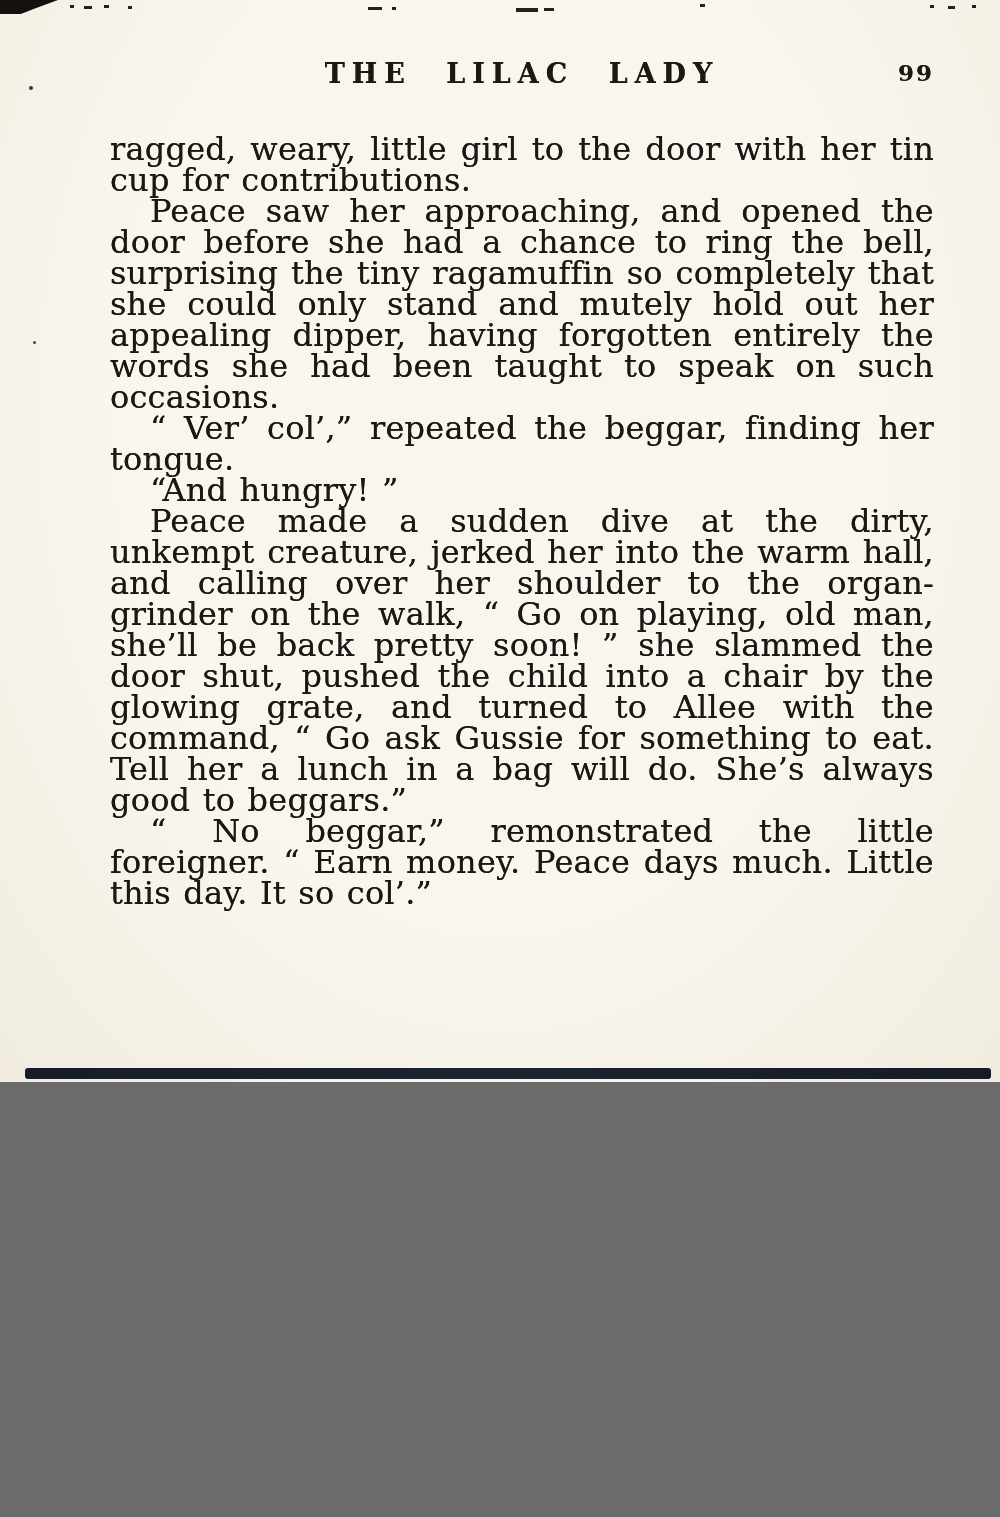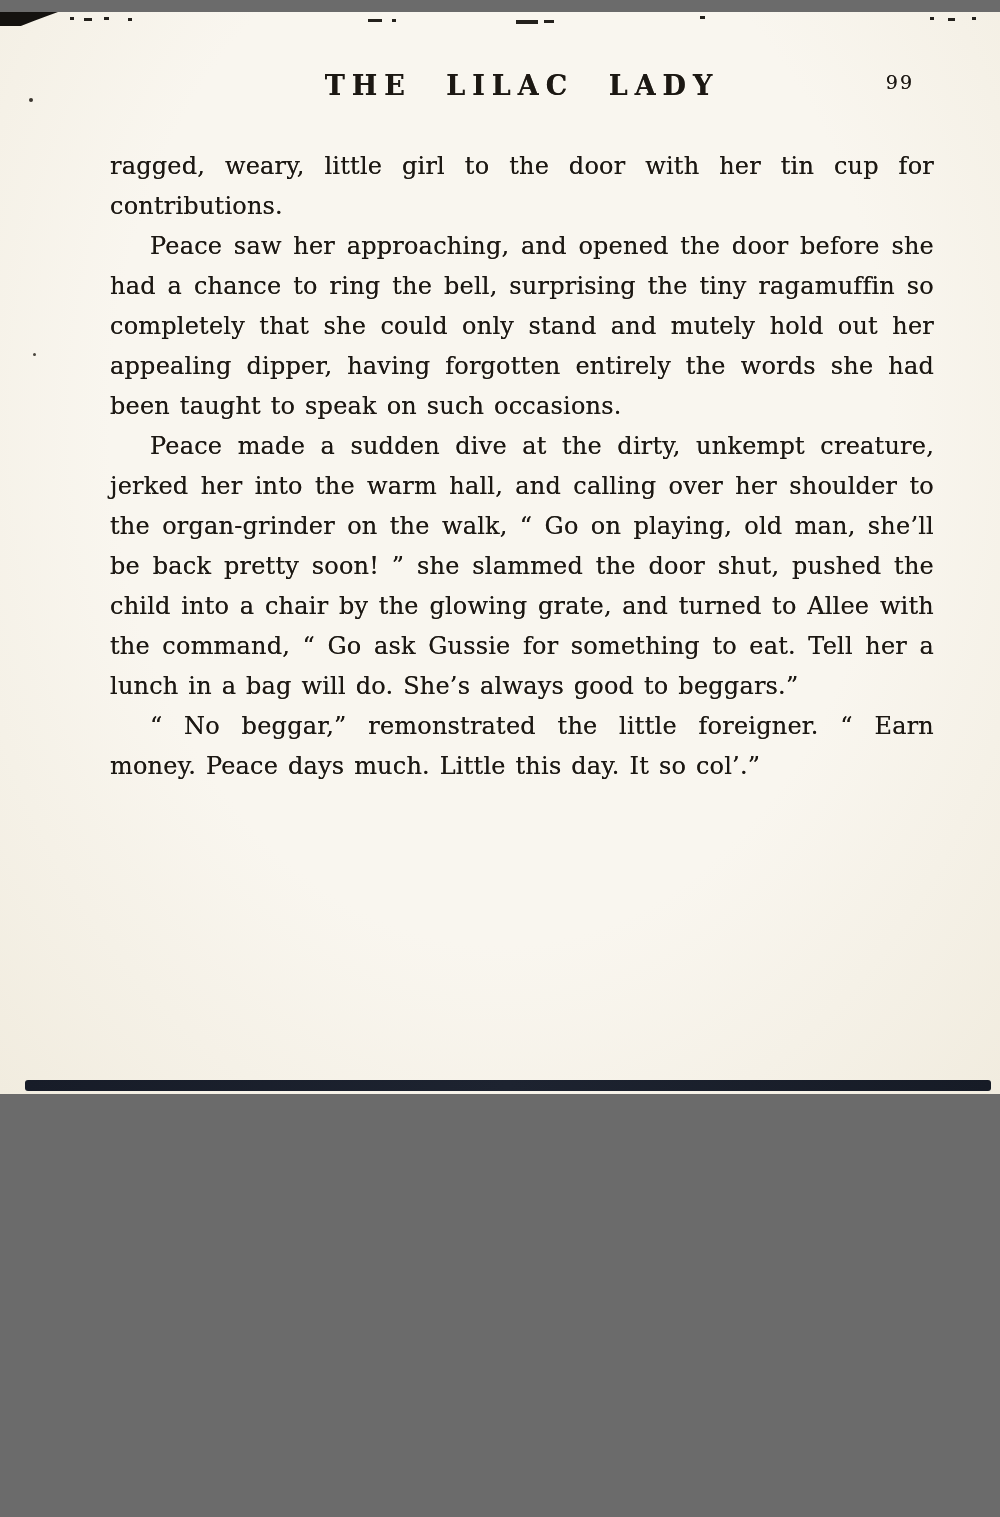--- a/index.html
+++ b/index.html
@@ -3,21 +3,21 @@
 <meta charset="utf-8">
 <style>
   * { margin: 0; padding: 0; box-sizing: border-box; }
 
   html, body { background: #6b6b6b; }
 
   .page {
     position: relative;
     width: 1000px;
     height: 1082px;
-    margin: 12px auto;
+    margin: 0 auto;
     background:
       radial-gradient(ellipse at 50% 38%, #f9f6ef 55%, #f1ecdf 100%);
     color: #1b1712;
     font-family: "DejaVu Serif", serif;
     overflow: hidden;
   }
 
   
   .header {
     position: absolute;
@@ -30,37 +30,37 @@
   .running-title {
     font-size: 27px;
     font-weight: 700;
     letter-spacing: 7px;
     word-spacing: 18px;
     color: #1c1813;
     text-shadow: 0 0 0.5px rgba(25,20,14,0.7);
   }
   .page-number {
     position: absolute;
-    right: 20px;
+    right: 0;
     top: 1px;
-    font-size: 19px;
-    font-weight: 400;
+    font-size: 23px;
+    font-weight: 700;
     letter-spacing: 2px;
     color: #1c1813;
     text-shadow: 0 0 0.5px rgba(25,20,14,0.7);
   }
 
   
   .text-block {
     position: absolute;
     top: 134px;
     left: 110px;
     width: 824px;
-    font-size: 24px;
-    line-height: 40px;
+    font-size: 32px;
+    line-height: 31px;
     text-align: justify;
     letter-spacing: 0.2px;
     word-spacing: 2px;
     color: #1b1712;
     text-shadow: 0 0 0.45px rgba(27,23,18,0.75);
   }
   .text-block p { text-indent: 40px; }
   .text-block p.continuation { text-indent: 0; }
 
   
@@ -119,19 +119,21 @@
   <span class="artifact dot m2"></span>
 
   <div class="header">
     <span class="running-title">THE LILAC LADY</span>
     <span class="page-number">99</span>
   </div>
 
   <div class="text-block">
     <p class="continuation">ragged, weary, little girl to the door with her tin cup for contributions.</p>
     <p>Peace saw her approaching, and opened the door before she had a chance to ring the bell, surprising the tiny ragamuffin so completely that she could only stand and mutely hold out her appealing dipper, having forgotten entirely the words she had been taught to speak on such occasions.</p>
+    <p>“ Ver’ col’,” repeated the beggar, finding her tongue.</p>
+    <p>“And hungry! ”</p>
     <p>Peace made a sudden dive at the dirty, unkempt creature, jerked her into the warm hall, and calling over her shoulder to the organ-grinder on the walk, “ Go on playing, old man, she’ll be back pretty soon! ” she slammed the door shut, pushed the child into a chair by the glowing grate, and turned to Allee with the command, “ Go ask Gussie for something to eat. Tell her a lunch in a bag will do.  She’s always good to beggars.”</p>
     <p>“ No beggar,” remonstrated the little foreigner.  “ Earn money.  Peace days much.  Little this day.  It so col’.”</p>
   </div>
 
   <div class="bottom-bar"></div>
 
 </div>
 
 </body></html>

